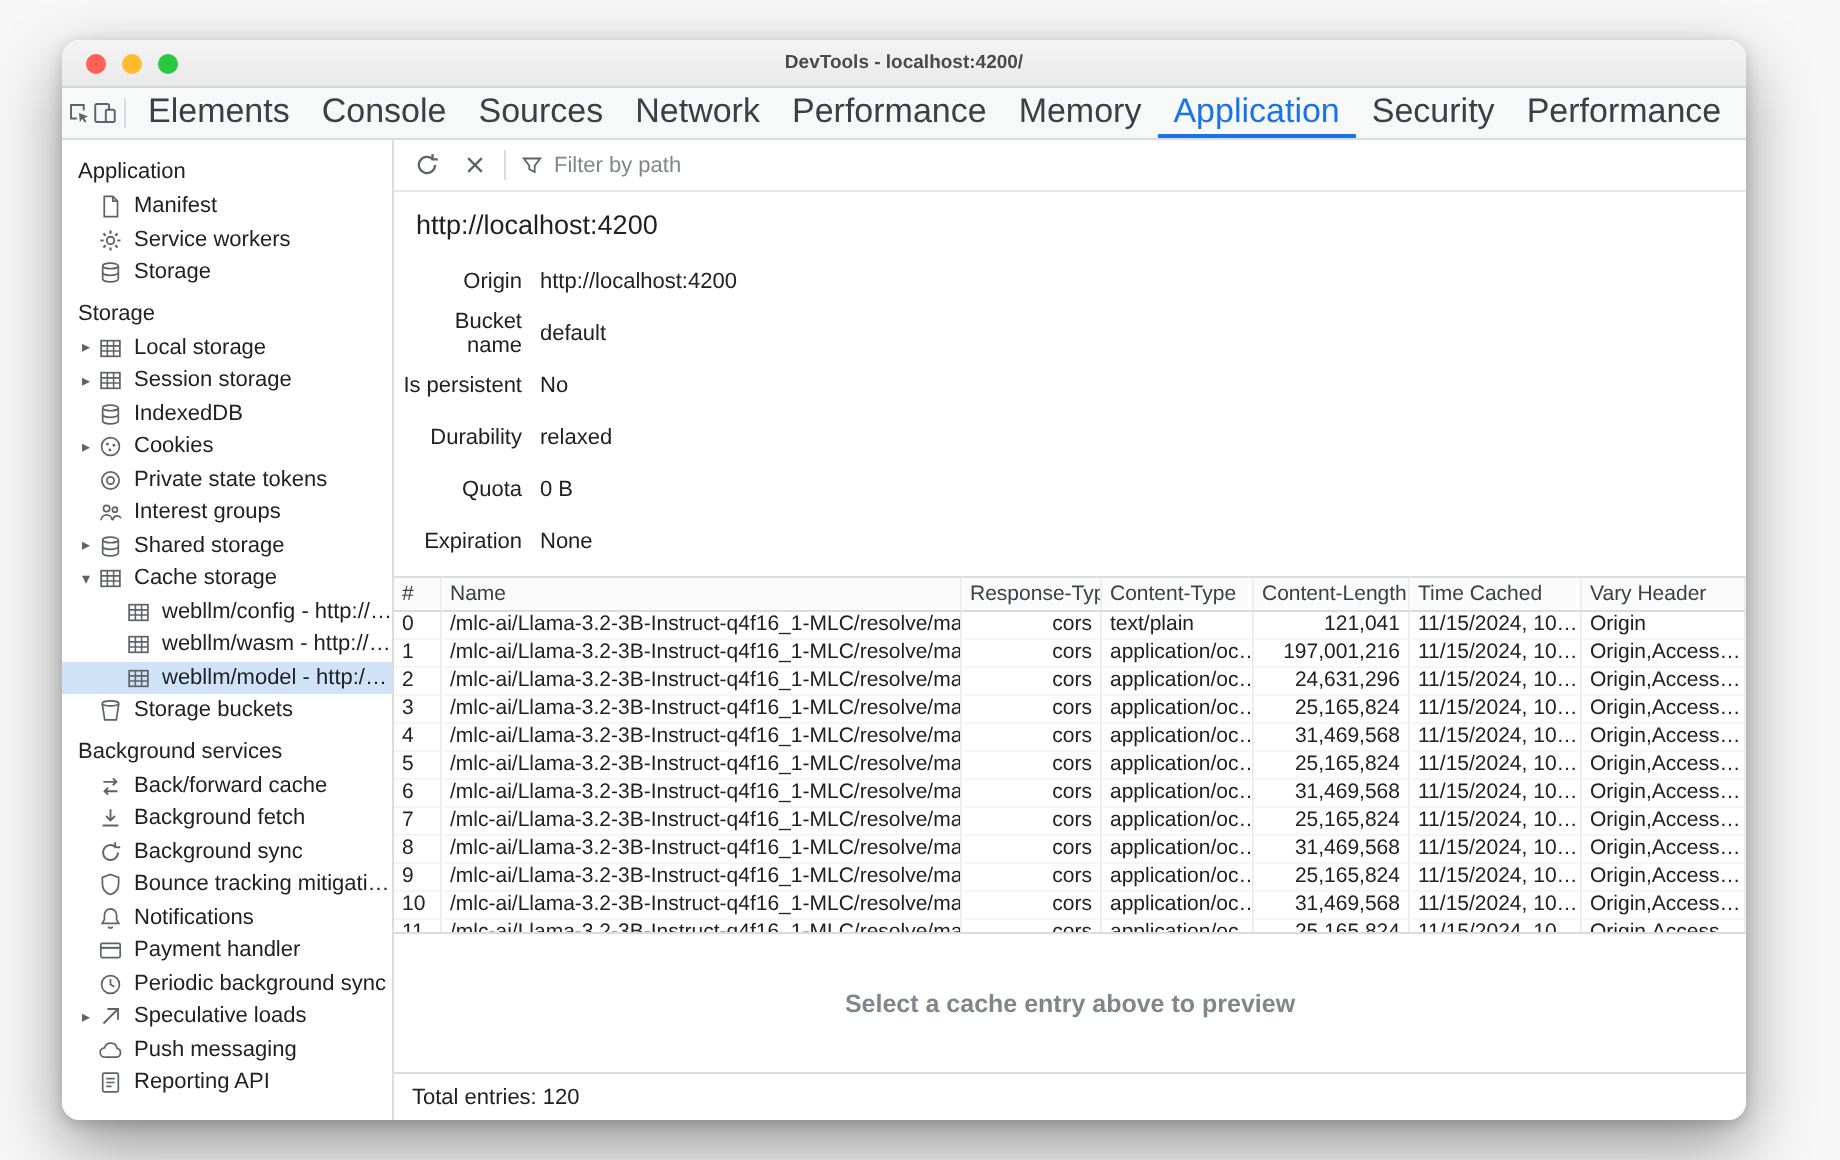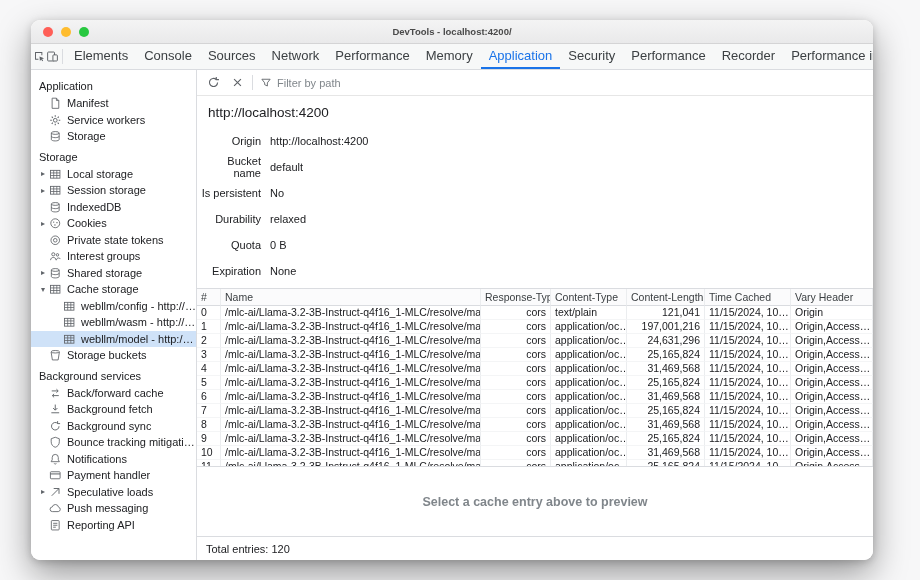--- a/index.html
+++ b/index.html
@@ -12,21 +12,21 @@
   .lights{display:flex;gap:8px;margin-left:12px;z-index:2}
   .light{width:10px;height:10px;border-radius:50%}
   .light.red{background:#ff5f57}.light.yellow{background:#febc2e}.light.green{background:#28c840}
   .title{position:absolute;left:0;right:0;text-align:center;font-size:9.5px;font-weight:bold;color:#4a4a4a}
   
   .tabbar{height:26px;background:#f7f8f8;border-bottom:1px solid #dadce0;display:flex;align-items:stretch;flex:0 0 auto;padding-left:2px}
   .iconbtn{border:none;background:transparent;width:24px;display:flex;align-items:center;justify-content:center;cursor:pointer;padding:0}
   .iconbtn svg{width:13px;height:13px;display:block}
   .vdiv{width:1px;background:#dadce0;margin:5px 3px;align-self:stretch;flex:0 0 auto}
   .tabs{display:flex;align-items:stretch}
-  .tab{display:flex;align-items:center;gap:4px;padding:0 8px;font-size:13px;color:#3c4043;cursor:pointer;border-bottom:2px solid transparent;white-space:nowrap}
+  .tab{display:flex;align-items:center;gap:4px;padding:0 8px;font-size:17px;color:#3c4043;cursor:pointer;border-bottom:2px solid transparent;white-space:nowrap}
   .tab.active{color:#1a73e8;border-bottom-color:#1a73e8}
   .tabicon svg{width:11px;height:11px;display:block}
   .tabbar-right{margin-left:auto;display:flex;align-items:center;padding-right:4px}
   .chev{font-size:13px;color:#5f6368;line-height:1}
   .badge{display:flex;align-items:center;gap:3px;background:#1a73e8;border:none;color:#fff;font-size:10px;border-radius:9px;padding:2px 7px;margin:0 4px;cursor:pointer;height:17px}
   .badge svg{width:10px;height:10px;display:block}
   
   .devtools-body{flex:1;display:flex;min-height:0}
   .sidebar{width:166px;border-right:1px solid #dadce0;overflow:hidden;padding-top:4px;flex:0 0 auto;background:#fff}
   .section-title{font-size:11px;color:#202124;padding:6px 8px 3px}
@@ -360,20 +360,30 @@
           <span class="exp"></span>
           <span class="sicon">
             <svg viewBox="0 0 16 16">
               <rect x="1.8" y="3.5" width="12.4" height="9" rx="1" fill="none" stroke="#5f6368" stroke-width="1.1"></rect>
               <path d="M1.8 6.3h12.4" stroke="#5f6368" stroke-width="1.3"></path>
             </svg>
           </span>
           <span class="slabel">Payment handler</span>
         </div>
         <div class="s-item">
+          <span class="exp"></span>
+          <span class="sicon">
+            <svg viewBox="0 0 16 16">
+              <circle cx="8" cy="8" r="5.7" fill="none" stroke="#5f6368" stroke-width="1.1"></circle>
+              <path d="M8 4.5V8l2.5 1.5" fill="none" stroke="#5f6368" stroke-width="1.1"></path>
+            </svg>
+          </span>
+          <span class="slabel">Periodic background sync</span>
+        </div>
+        <div class="s-item">
           <span class="exp">▸</span>
           <span class="sicon">
             <svg viewBox="0 0 16 16">
               <path d="M3.5 12.5l9-9M6 3.2h6.8V10" fill="none" stroke="#5f6368" stroke-width="1.2"></path>
             </svg>
           </span>
           <span class="slabel">Speculative loads</span>
         </div>
         <div class="s-item">
           <span class="exp"></span>

